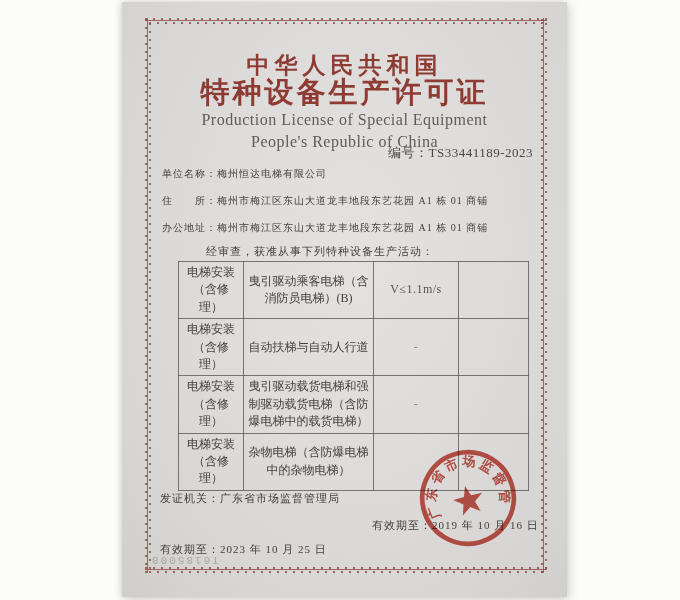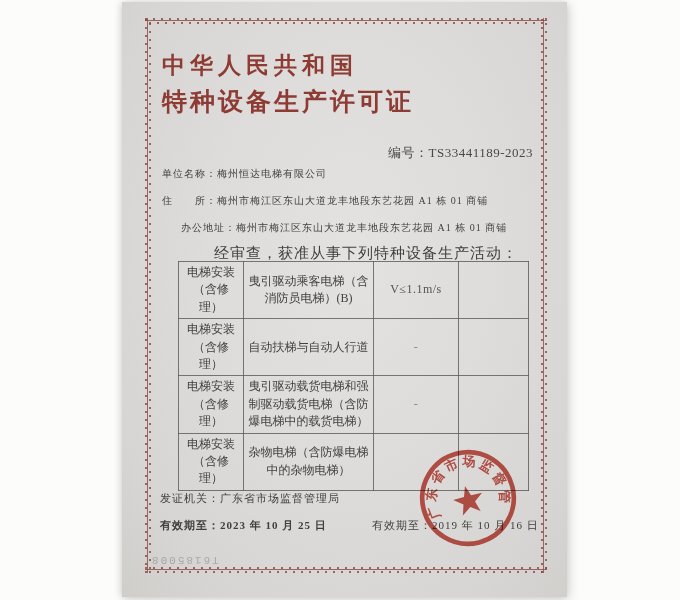--- a/index.html
+++ b/index.html
@@ -35,32 +35,32 @@
       linear-gradient(#8c4a44,#8c4a44),
       repeating-linear-gradient(0deg, transparent 0 4px, #8c4a44 4px 6px, transparent 6px 8px);
     background-size:2px 100%, 1px 100%, 2px 100%;
     background-position:0 0, 2px 0, 4px 0;
     background-repeat:no-repeat;
   }
   .f-left { left:23px; }
   .f-right { left:419px; }
 
   .abs { position:absolute; }
-  .ctr { left:0; width:100%; text-align:left;margin-left:40px; }
+  .ctr { left:0; width:100%; text-align:center; }
   .title-cn { color:#8e3b34; font-weight:bold; }
   .t1 { top:48px; font-size:23px; letter-spacing:5px; }
-  .t2 { top:83px; font-size:25px; letter-spacing:3px; }
+  .t2 { top:71px; font-size:29px; letter-spacing:3px; }
   .title-en { color:#5e5d5b; font-size:16px; letter-spacing:.5px; }
   .e1 { top:109px; }
   .e2 { top:131px; }
 
   .license-no { left:266px; top:142px; font-size:13px; color:#4a4846; letter-spacing:.5px; }
   .field { left:40px; font-size:10px; color:#413f3c; letter-spacing:1px; white-space:nowrap; }
-  .fld1 { top:165px; } .fld2 { top:192px; } .fld3 { top:219px;margin-left:19px; }
-  .approval { left:92px; top:242px; font-size:15px; color:#413f3c; letter-spacing:1px; }
+  .fld1 { top:165px; } .fld2 { top:192px; } .fld3 { top:219px; }
+  .approval { left:84px; top:242px; font-size:11px; color:#413f3c; letter-spacing:1px; }
 
   table.lic {
     position:absolute; left:56px; top:259px; width:350px;
     border-collapse:collapse; table-layout:fixed;
     font-size:12px; color:#44423f;
   }
   table.lic col.c1 { width:65px; }
   table.lic col.c2 { width:130px; }
   table.lic col.c3 { width:85px; }
   table.lic col.c4 { width:70px; }
@@ -70,21 +70,21 @@
     padding:2px 3px; line-height:1.45;
   }
   table.lic th { font-weight:normal; letter-spacing:3px; height:24px; }
   tr.r1 { height:36px; } tr.r2 { height:37px; } tr.r3 { height:52px; } tr.r4 { height:36px; }
   .proj span { display:block; }
   .param { color:#55534f; letter-spacing:.5px; }
   .dash { color:#8b8986; }
 
   .footer-line { font-size:11px; color:#413f3c; letter-spacing:1px; white-space:nowrap; }
   .issuer { left:38px; top:489px; }
-  .valid  { left:38px; top:516px;font-weight:bold; }
+  .valid  { left:38px; top:540px; }
   .issued { left:250px; top:516px; }
 
   .seal {
     left:294px; top:444px; width:104px; height:104px;
     opacity:.85; mix-blend-mode:multiply;
     transform:rotate(-14deg);
   }
   .serial {
     left:28px; top:552px; font-family:"Liberation Mono", monospace;
     font-size:11px; color:rgba(118,115,112,.45);
@@ -96,20 +96,22 @@
 
 <div class="paper">
 
   <div class="frame f-top"></div>
   <div class="frame f-bottom"></div>
   <div class="frame f-left"></div>
   <div class="frame f-right"></div>
 
   <div class="abs ctr title-cn t1">中华人民共和国</div>
   <div class="abs ctr title-cn t2">特种设备生产许可证</div>
+  <div class="abs ctr title-en e1">Production License of Special Equipment</div>
+  <div class="abs ctr title-en e2">People's Republic of China</div>
 
   <div class="abs license-no"><span>编号：</span><span>TS33441189-2023</span></div>
 
   <div class="abs field fld1"><span>单位名称：</span><span>梅州恒达电梯有限公司</span></div>
   <div class="abs field fld2"><span>住　　所：</span><span>梅州市梅江区东山大道龙丰地段东艺花园 A1 栋 01 商铺</span></div>
   <div class="abs field fld3"><span>办公地址：</span><span>梅州市梅江区东山大道龙丰地段东艺花园 A1 栋 01 商铺</span></div>
 
   <div class="abs approval">经审查，获准从事下列特种设备生产活动：</div>
 
   <table class="lic">

